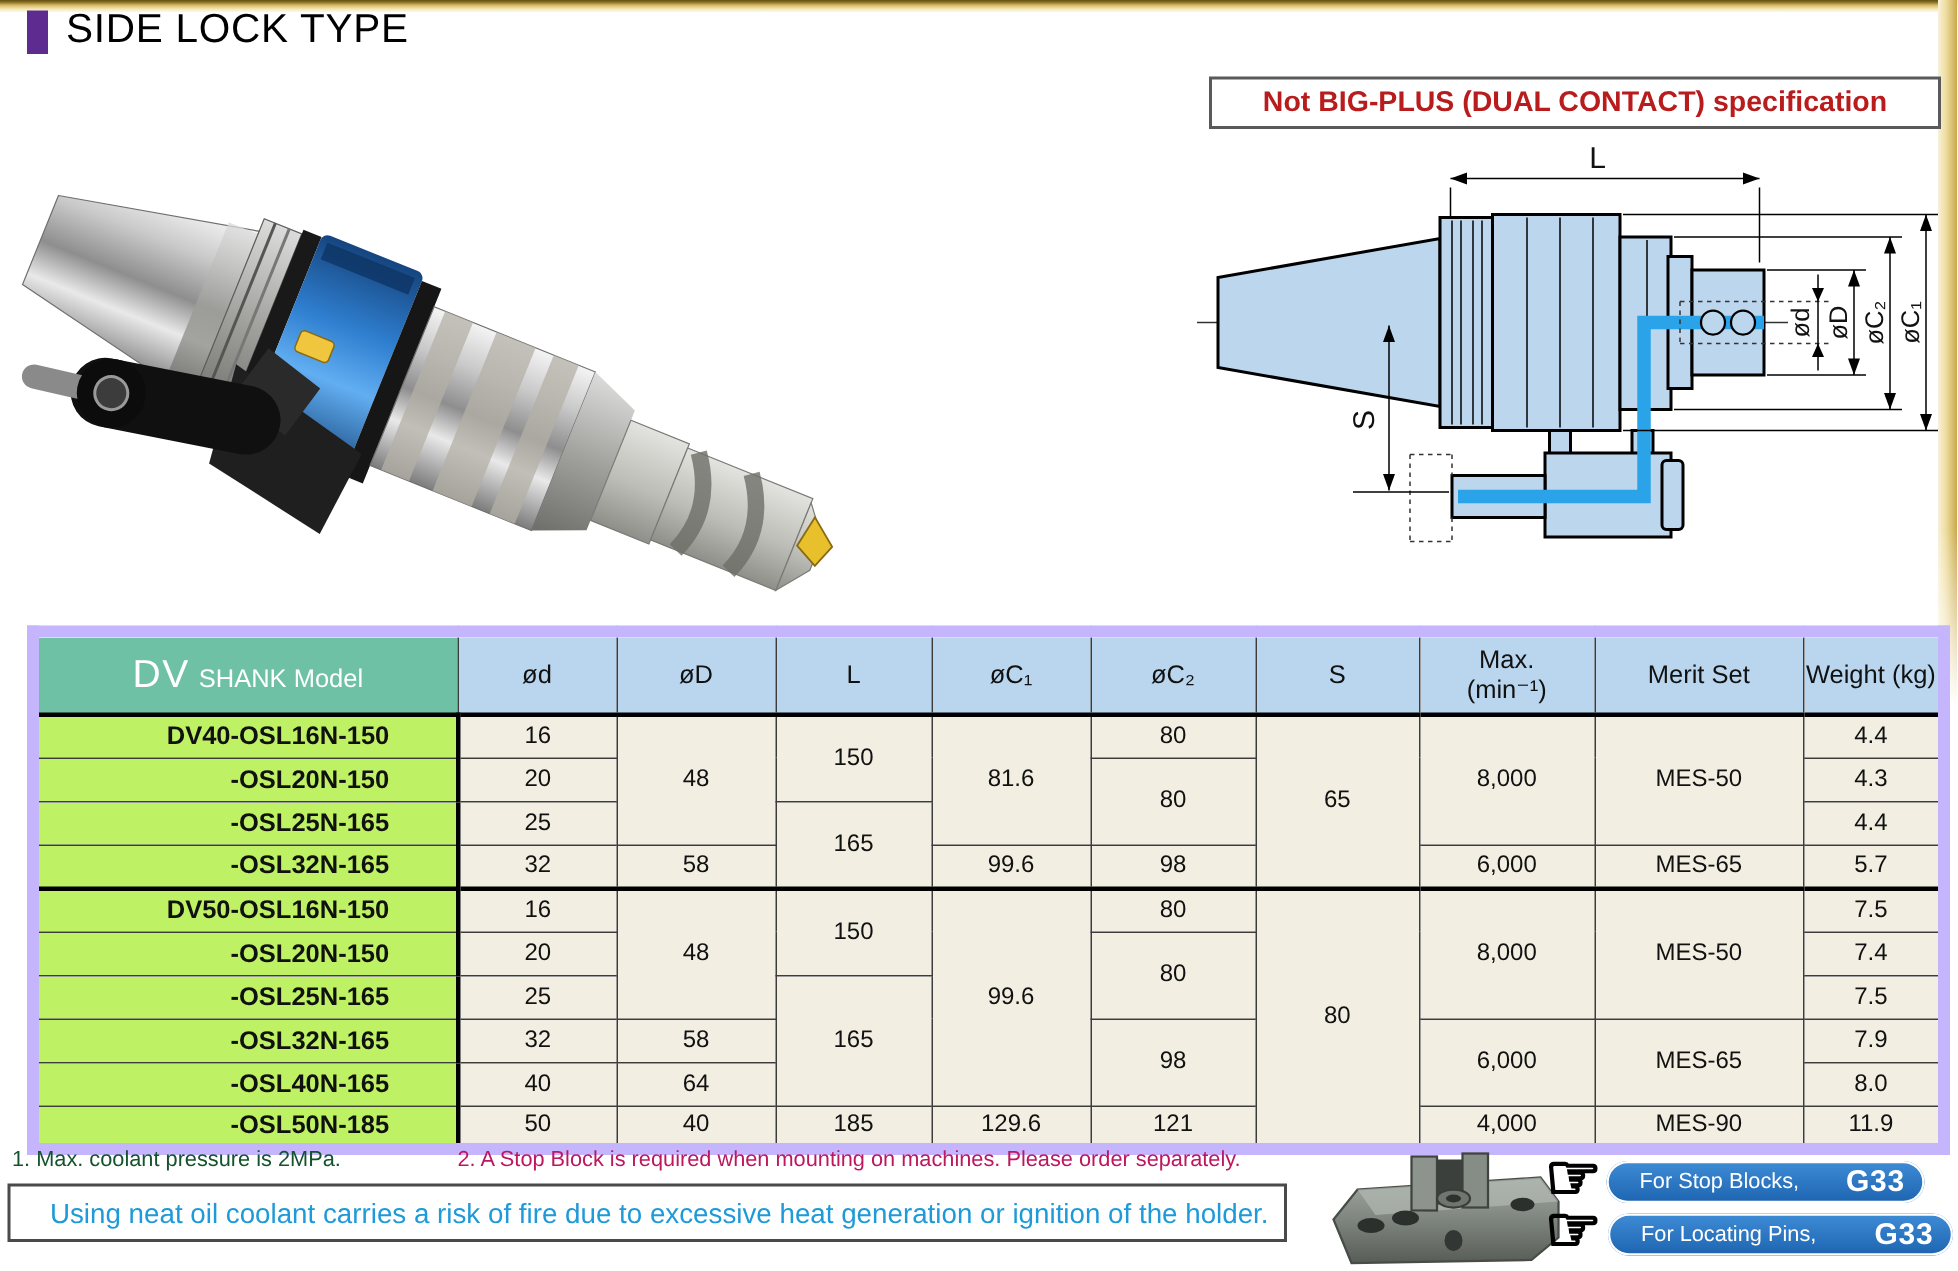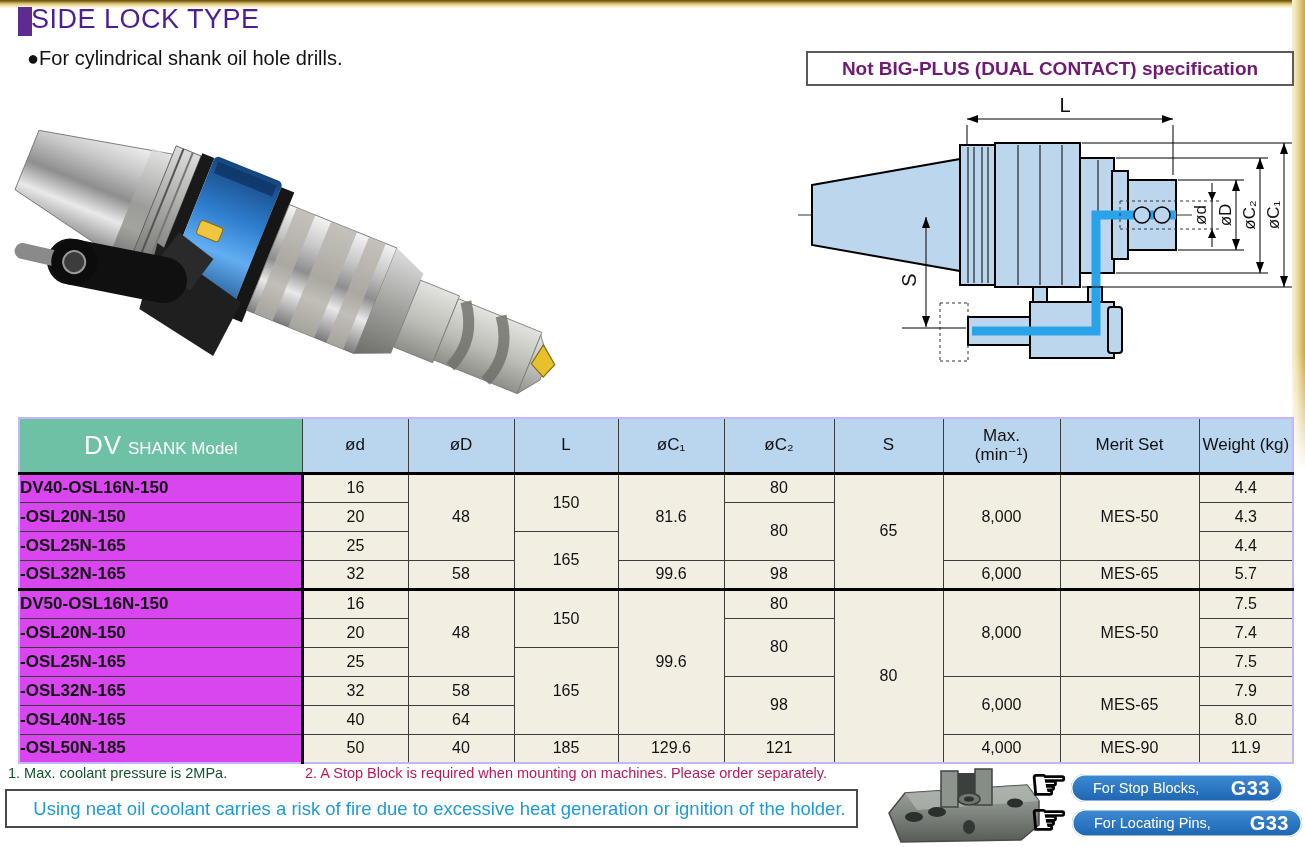--- a/index.html
+++ b/index.html
@@ -9,40 +9,40 @@
   
   .gold-top { position:absolute; left:0; top:0; width:100%; height:8px;
     background:linear-gradient(to bottom,#5f4d16 0%,#8a701f 18%,#d9bd6a 45%,#f3e7b7 75%,#fdf9ec 100%); }
   .gold-right { position:absolute; right:0; top:0; width:13px; height:470px;
     background:linear-gradient(to left,#c7a648,#eedda0 60%,#f8f1da);
     -webkit-mask-image:linear-gradient(to bottom,#000 75%,transparent);
     mask-image:linear-gradient(to bottom,#000 75%,transparent); }
 
   
   .title-block { position:absolute; left:18px; top:7px; width:14px; height:29px; background:#5e2c90; }
-  .page-title { position:absolute; left:31px; top:4px; font-size:27px; color:#4c1d95; letter-spacing:0.5px; }
+  .page-title { position:absolute; left:44px; top:4px; font-size:27px; color:#000000; letter-spacing:0.5px; }
   .bullet-note { position:absolute; left:27px; top:47px; font-size:20px; color:#111; }
 
   .spec-banner { position:absolute; left:806px; top:51px; width:488px; height:35px;
     border:2px solid #5a5a5a; background:#fff; display:flex; align-items:center; justify-content:center;
-    color:#701a75; font-weight:bold; font-size:19px; }
+    color:#b91c1c; font-weight:bold; font-size:19px; }
 
   
   table.spec { position:absolute; left:18px; top:417px; width:1274px; height:345px;
-    border-collapse:collapse; table-layout:fixed; border:2px solid #c4b5fd; }
+    border-collapse:collapse; table-layout:fixed; border:8px solid #c4b5fd; }
   table.spec th, table.spec td { border:1px solid #3c3c3c; overflow:hidden; }
   th.model-h { background:#6fc1a6; color:#fff; font-weight:normal; }
   th.model-h .big { font-size:26px; letter-spacing:1px; }
   th.model-h .small { font-size:17px; margin-left:6px; }
   th.col-h { background:#b9d6ee; font-weight:normal; font-size:17px; color:#111; line-height:1.15;
     font-family:"Liberation Sans","DejaVu Sans",sans-serif; }
   thead tr { height:55px; }
   tbody tr { height:29px; }
   tbody td { font-size:16px; color:#111; }
-  td.model { background:#d946ef; font-weight:bold; font-size:17px; text-align:left;
+  td.model { background:#bef264; font-weight:bold; font-size:17px; text-align:right;
     padding-right:44px; border-right:3px solid #000 !important;margin-top:30px; }
   td.num { background:#f2efe2; text-align:center; }
   thead tr th { border-bottom:3px solid #000; }
   tr.section-start td { border-top:3px solid #000; }
 
   
   .note1 { position:absolute; left:8px;  top:765px; font-size:14.5px; color:#14532d; }
   .note2 { position:absolute; left:305px; top:765px; font-size:14.5px; color:#be185d; }
 
   .warning-box { position:absolute; left:5px; top:789px; width:853px; height:39px;
@@ -63,21 +63,20 @@
 </head>
 <body>
 
 <div id="page">
 
   <div class="gold-top"></div>
   <div class="gold-right"></div>
 
   <div class="title-block"></div>
   <div class="page-title">SIDE LOCK TYPE</div>
-  <div class="bullet-note">●For cylindrical shank oil hole drills.</div>
 
   <div class="spec-banner">Not BIG-PLUS (DUAL CONTACT) specification</div>
 
   <svg style="position:absolute;left:5px;top:92px;" width="560" height="305" viewBox="0 0 560 305">
     <defs>
       <linearGradient id="steel" x1="0" y1="0" x2="0" y2="1">
         <stop offset="0" stop-color="#f4f4f4"></stop>
           <stop offset="0.25" stop-color="#c9c9c9"></stop>
         <stop offset="0.5" stop-color="#8e8e8e"></stop>
           <stop offset="0.7" stop-color="#e9e9e9"></stop>

